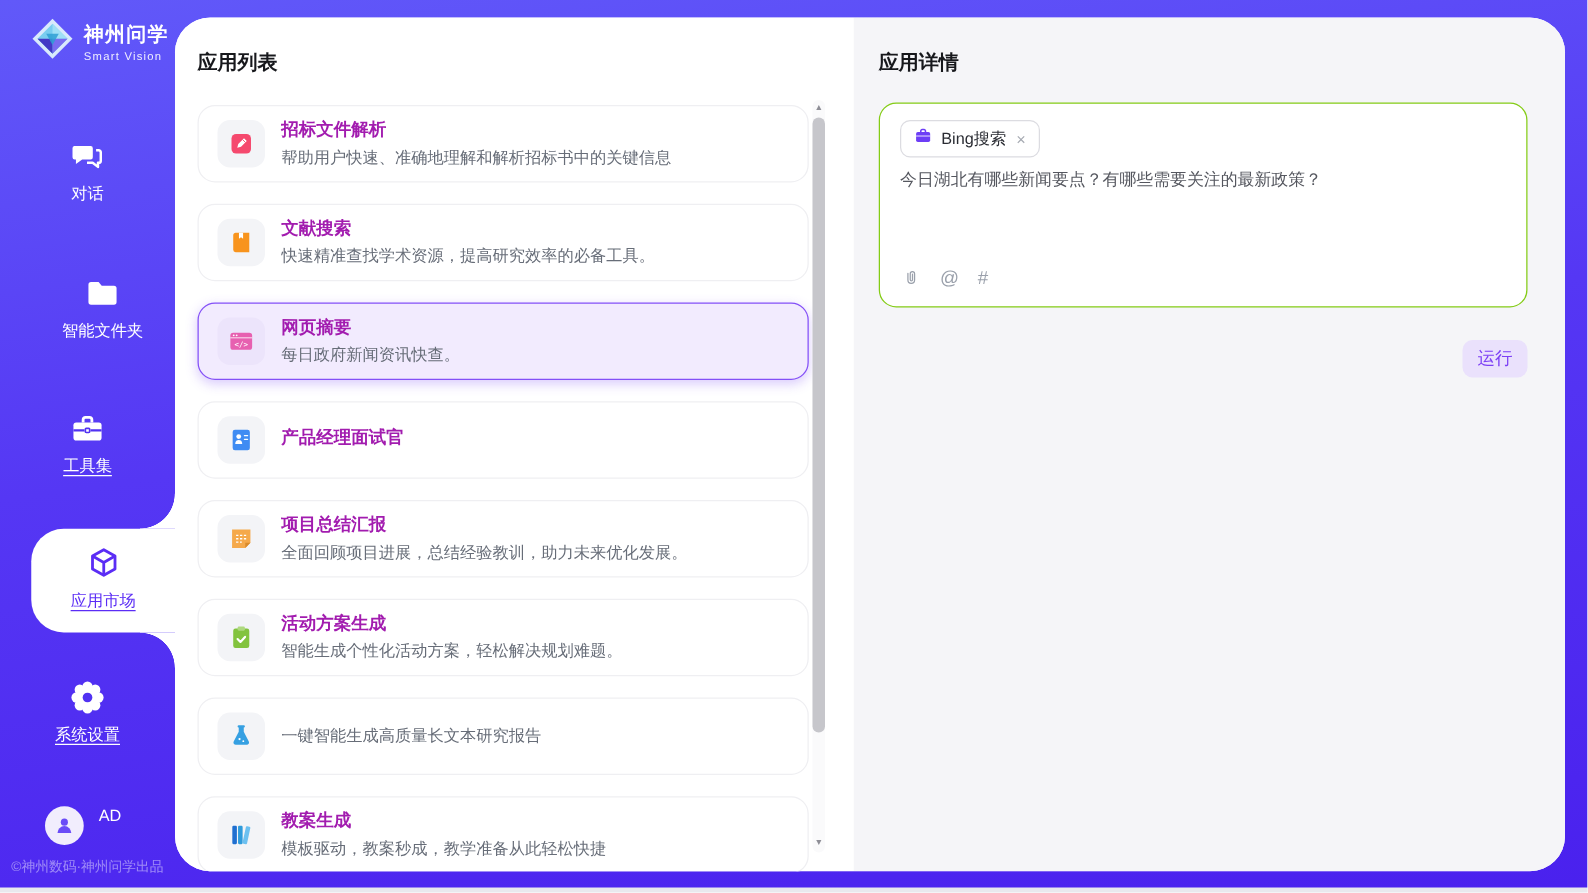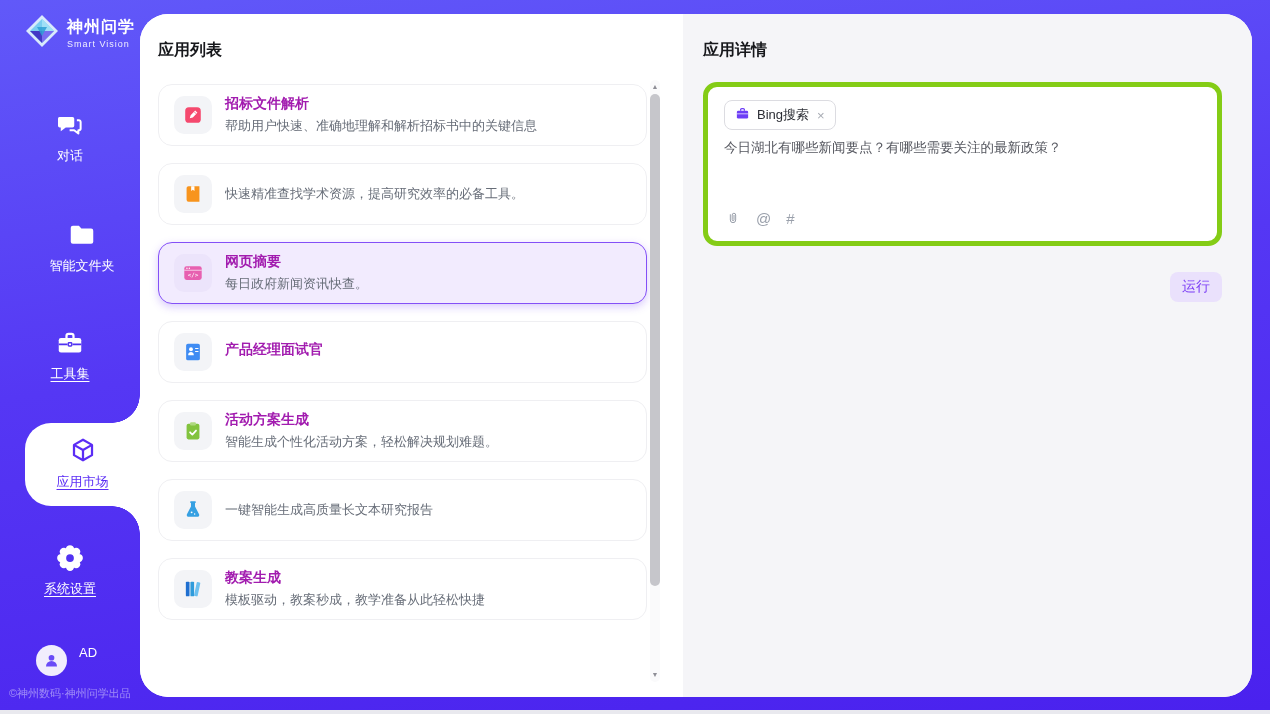--- a/index.html
+++ b/index.html
@@ -76,21 +76,21 @@
   .scrollbar { position:absolute; left:510px; top:66px; width:10px; height:602px; background:#fafafb; border-radius:5px; }
   .scroll-arrow { position:absolute; left:0; width:10px; text-align:center; font-size:7px; color:#8e8e96; line-height:10px; cursor:pointer; }
   .scroll-arrow.up { top:2px; }
   .scroll-arrow.down { bottom:2px; }
   .scroll-thumb { position:absolute; left:0; top:14px; width:10px; height:492px; background:#c6c6cb; border-radius:5px; cursor:pointer; }
   
   .detail-pane { position:relative; flex:1; background:#f5f5f8; }
   .detail-pane .pane-title { position:absolute; left:20px; top:26px; }
   .prompt-card {
     position:absolute; left:20px; top:68px; width:519px; height:164px;
-    background:#fff; border:5px solid #84cc16; border-radius:14px; padding:13px 16px;
+    background:#fff; border:1px solid #84cc16; border-radius:14px; padding:13px 16px;
   }
   .tool-tag {
     display:inline-flex; align-items:center; gap:7px; height:30px; padding:0 9px 0 10px;
     border:1px solid #dcdce1; border-radius:8px; background:#fff; cursor:default;
   }
   .tool-tag .tag-label { font-size:13px; color:#2a2c33; }
   .tag-close { font-size:13px; color:#a7abb3; cursor:pointer; line-height:1; padding:0 1px; }
   .prompt-text { margin-top:8px; font-size:13.5px; color:#55575f; line-height:1.5; cursor:text; }
   .prompt-toolbar { position:absolute; left:17px; bottom:14px; display:flex; align-items:center; gap:15px; }
   .tb-icon { color:#9aa0ab; font-size:15px; cursor:pointer; display:flex; align-items:center; }
@@ -222,20 +222,21 @@
         </div>
 
         <div class="app-card">
           <span class="tile">
             <svg width="22" height="22" viewBox="0 0 24 24">
               <path d="M5 5.6c0-1.2 1-2.1 2.1-2.1H19v17H7.1A2.1 2.1 0 0 1 5 18.4z" fill="#f8941d"></path>
               <path d="M13.6 3.5v5.2l-1.8-1.3-1.8 1.3V3.5z" fill="#fff"></path>
             </svg>
           </span>
           <div class="app-texts">
+            <div class="app-name">文献搜索</div>
             <div class="app-desc">快速精准查找学术资源，提高研究效率的必备工具。</div>
           </div>
         </div>
 
         <div class="app-card selected">
           <span class="tile">
             <svg width="22" height="22" viewBox="0 0 24 24">
               <rect x="2.5" y="4.5" width="19" height="15" rx="2.5" fill="#e760b0"></rect>
               <path d="M2.5 9h19" stroke="#fff" stroke-width="0.9" opacity="0.8"></path>
               <circle cx="5.4" cy="6.8" r="0.8" fill="#fff"></circle>
@@ -256,20 +257,33 @@
               <circle cx="9.8" cy="9" r="2.1" fill="#fff"></circle>
               <path d="M6.8 14.8c0-1.7 1.4-2.8 3-2.8s3 1.1 3 2.8v.7h-6z" fill="#fff"></path>
               <path d="M14.8 8.2h2.7M14.8 11.4h2.7" stroke="#fff" stroke-width="1.2" stroke-linecap="round"></path>
             </svg>
           </span>
           <div class="app-texts">
             <div class="app-name">产品经理面试官</div>
           </div>
         </div>
 
+        <div class="app-card">
+          <span class="tile">
+            <svg width="22" height="22" viewBox="0 0 24 24">
+              <path d="M4 4h16v11.5L15.5 20H4z" fill="#f5a94b"></path>
+              <path d="M15.5 20v-4.5H20z" fill="#d98a2b"></path>
+              <path d="M7.5 9h9M7.5 12h9M7.5 15h5" stroke="#fff" stroke-width="1.1" stroke-dasharray="2 1.4"></path>
+            </svg>
+          </span>
+          <div class="app-texts">
+            <div class="app-name">项目总结汇报</div>
+            <div class="app-desc">全面回顾项目进展，总结经验教训，助力未来优化发展。</div>
+          </div>
+        </div>
 
         <div class="app-card">
           <span class="tile">
             <svg width="22" height="22" viewBox="0 0 24 24">
               <rect x="5" y="4.2" width="14" height="17" rx="2" fill="#82c33e"></rect>
               <rect x="8.8" y="2.5" width="6.4" height="3.6" rx="1.2" fill="#aed97f"></rect>
               <path d="M8.8 13.4l2.5 2.5 4-4.4" fill="none" stroke="#fff" stroke-width="1.9" stroke-linecap="round" stroke-linejoin="round"></path>
             </svg>
           </span>
           <div class="app-texts">

